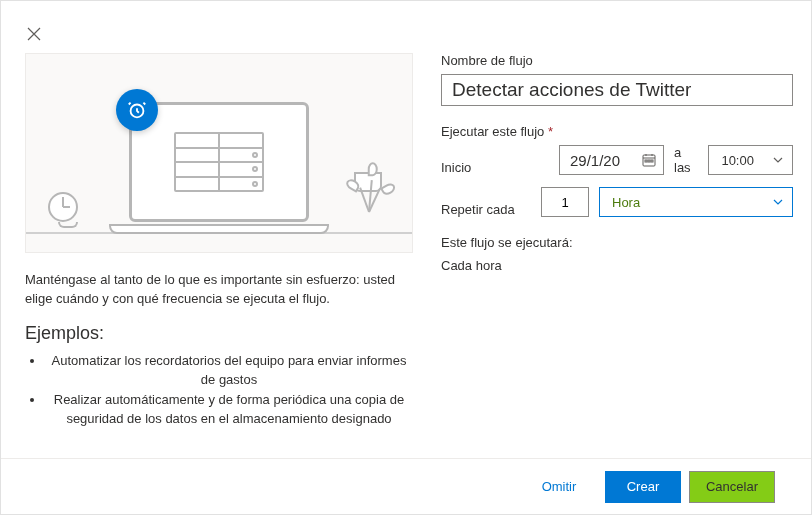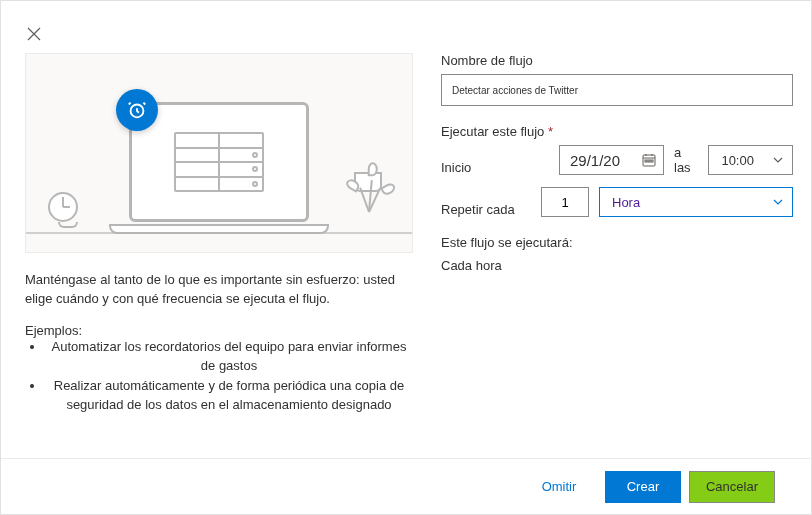--- a/index.html
+++ b/index.html
@@ -112,34 +112,34 @@
   .stem.s1{transform:rotate(-20deg);}
   .stem.s2{transform:rotate(5deg);height:32px;}
   .stem.s3{transform:rotate(25deg);}
   .leaf{width:10px;height:14px;border:2px solid #b6b6b6;border-radius:50% 50% 50% 0;position:absolute;background:#fff;}
   .leaf.l1{top:-12px;left:-10px;transform:rotate(-40deg);}
   .leaf.l2{top:-18px;left:-4px;transform:rotate(-5deg);}
   .leaf.l3{top:-10px;left:4px;transform:rotate(35deg);}
   .shelf{position:absolute;bottom:18px;left:0;right:0;height:2px;background:#d0d0d0;}
 
   .desc { font-size: 13px; line-height: 1.45; margin-bottom: 14px; color:#323130;}
-  .examples-h { font-size: 13px; margin-bottom: 0; }
+  .examples-h { font-size: 18px; margin-bottom: 8px; }
   ul.examples { padding-left: 20px; font-size: 13px; line-height: 1.45; text-align: center; }
   ul.examples li { margin-bottom: 2px; }
 
   .right { flex: 1; }
   .field-group { margin-bottom: 18px; }
   .field-label { font-size: 13px; margin-bottom: 6px; display:block; }
   .req { color: #a4262c; }
   input.text {
     width: 100%;
     height: 32px;
     border: 1px solid #8a8886;
     padding: 12px 10px;
-    font-size: 10px;
+    font-size: 19px;
     font-family: inherit;
     color:#323130;
   }
   .row { display: flex; align-items: flex-end; gap: 10px; margin-bottom: 12px; }
   .row-label { width: 90px; font-size: 13px; flex-shrink:0; }
   .date-box {
     display:flex;align-items:center;
     border:1px solid #8a8886;height:30px;
     padding:0 6px 0 10px;font-size:15px;
     gap:8px;
@@ -154,21 +154,21 @@
     width:92px;
   }
   .num-box{
     border:1px solid #8a8886;height:30px;width:48px;
     text-align:center;font-size:13px;font-family:inherit;
   }
   .unit-box{
     display:flex;align-items:center;justify-content:space-between;
     border:1px solid #0078d4;height:30px;
     padding:0 8px 0 12px;font-size:13px;
-    flex:1;color:#4c1d95;
+    flex:1;color:#4d7c0f;
   }
   .at-label{font-size:13px;}
   .chev{color:#605e5c;}
   .cal-icon{color:#605e5c;}
   .summary-h{font-size:13px;margin-bottom:8px;}
   .summary-v{font-size:13px;}
 
   .footer {
     position:absolute;
     bottom:0;left:0;right:0;

